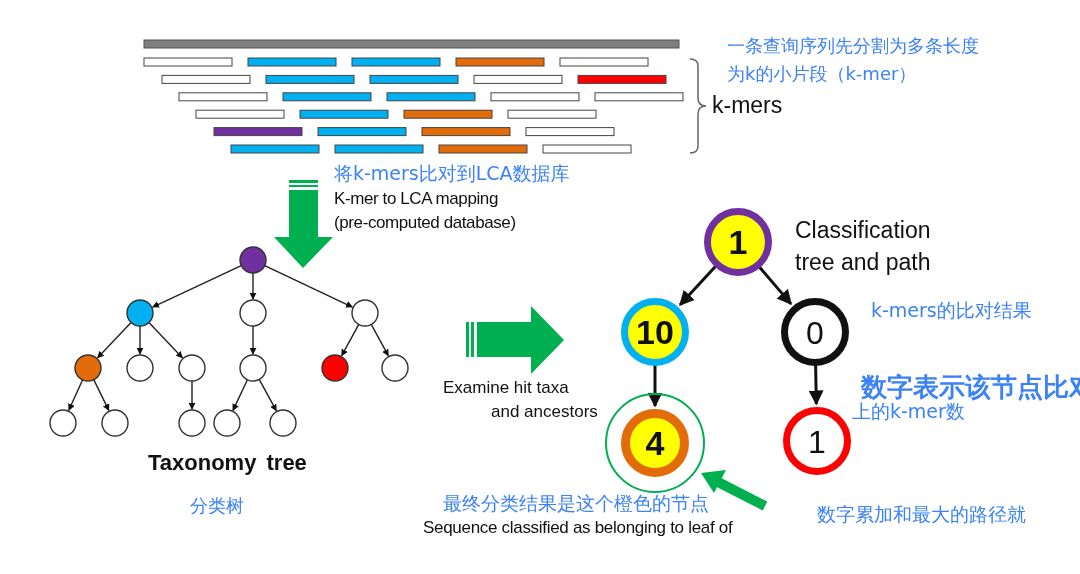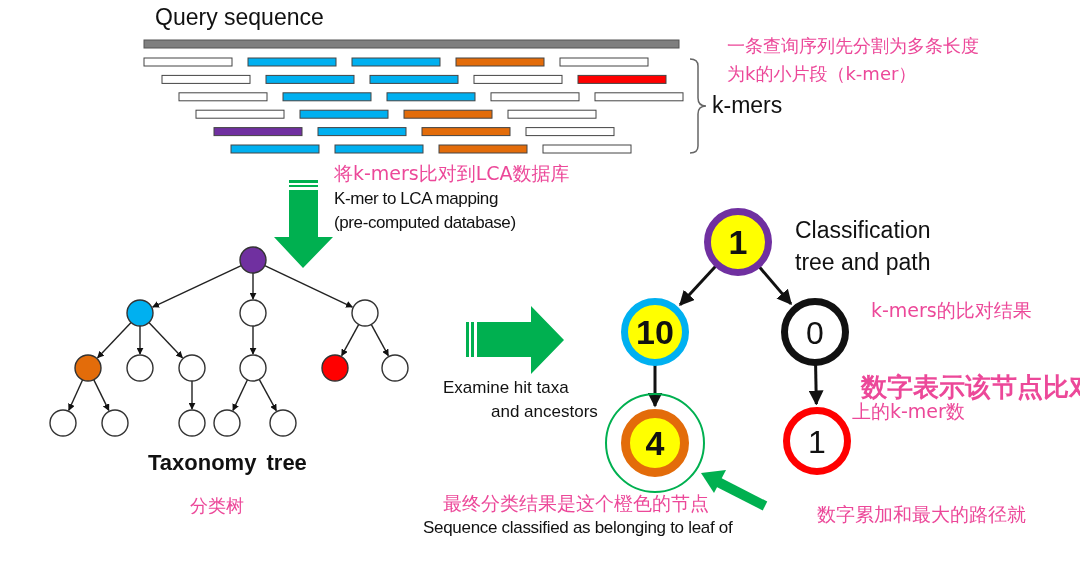--- a/index.html
+++ b/index.html
@@ -1,21 +1,21 @@
 <!DOCTYPE html>
 <html><head>
 <meta charset="utf-8">
 <style>
   html, body { margin:0; padding:0; background:#ffffff; }
   body { width:1080px; height:574px; position:relative; overflow:hidden;
          font-family:"Liberation Sans", sans-serif; }
   #stage { position:absolute; left:0; top:0; width:1080px; height:574px; }
   .txt { position:absolute; white-space:nowrap; line-height:1.12; }
   .en { color:#111; font-family:"Liberation Sans", sans-serif; }
-  .cn { color:#ec4899; font-family:"DejaVu Sans", sans-serif; }
+  .cn { color:#3b82f6; font-family:"DejaVu Sans", sans-serif; }
 </style>
 </head>
 <body>
 
 <div id="stage">
   <svg id="svg" width="1080" height="574" viewBox="0 0 1080 574" style="position:absolute;left:0;top:0;">
     <defs>
       <marker id="arrowhead" viewBox="0 0 10 10" refX="9" refY="5" markerWidth="5" markerHeight="5" orient="auto-start-reverse">
         <path d="M0,0 L10,5 L0,10 z" fill="#111"></path>
       </marker>
@@ -108,21 +108,20 @@
         <text x="655" y="455" text-anchor="middle" font-family="Liberation Sans, sans-serif" font-size="34" font-weight="bold" fill="#111">4</text>
         <circle cx="817" cy="441" r="30.5" fill="#ffffff" stroke="#ff0000" stroke-width="7"></circle>
         <text x="817" y="453" text-anchor="middle" font-family="Liberation Sans, sans-serif" font-size="32" font-weight="normal" fill="#111">1</text>
       </g>
     <g>
       <line x1="765" y1="506" x2="718" y2="482" stroke="#00b050" stroke-width="10"></line>
       <path d="M701,473 L726,470 L714,493 Z" fill="#00b050"></path>
     </g>
   </svg>
 
-  <div class="txt en" style="left:155px;top:5px;font-size:23px;">Query sequence</div>
   <div class="txt cn" style="left:727px;top:36px;font-size:18px;">一条查询序列先分割为多条长度</div>
   <div class="txt cn" style="left:727px;top:64px;font-size:18px;">为k的小片段（k-mer）</div>
   <div class="txt en" style="left:712px;top:93px;font-size:23px;">k-mers</div>
 
   <div class="txt cn" style="left:334px;top:163px;font-size:19px;">将k-mers比对到LCA数据库</div>
   <div class="txt en" style="left:334px;top:189px;font-size:17px;letter-spacing:-0.4px;">K-mer to LCA mapping</div>
   <div class="txt en" style="left:334px;top:213px;font-size:17px;letter-spacing:-0.4px;">(pre-computed database)</div>
 
   <div class="txt en" style="left:148px;top:451px;font-size:22px;word-spacing:4px;font-weight:bold;">Taxonomy tree</div>
   <div class="txt cn" style="left:190px;top:496px;font-size:18px;">分类树</div>

